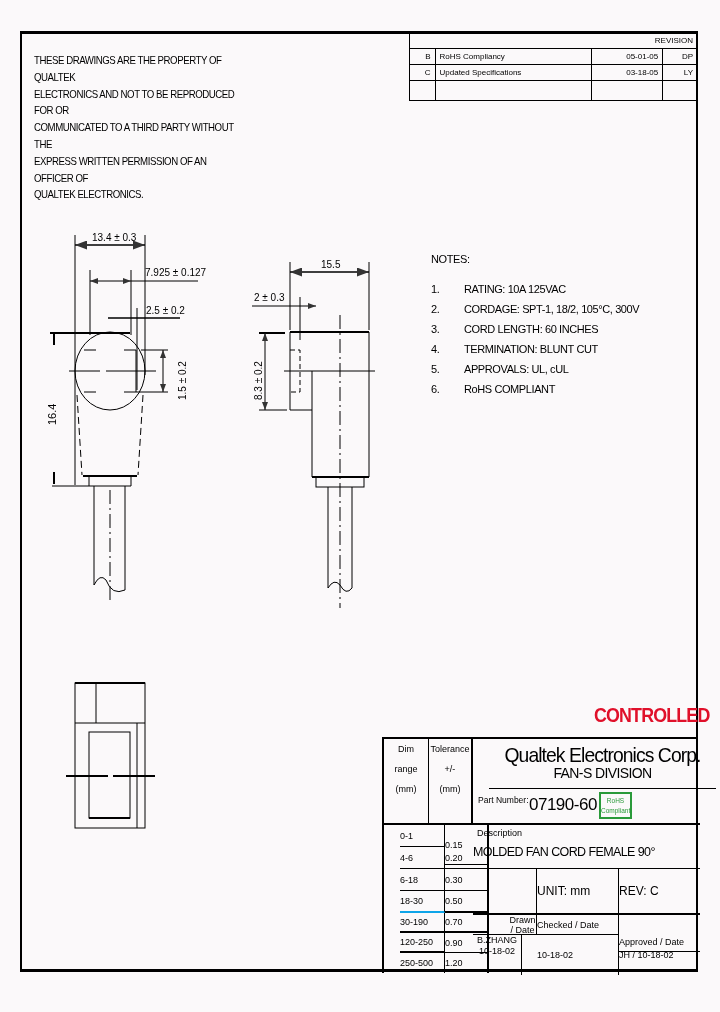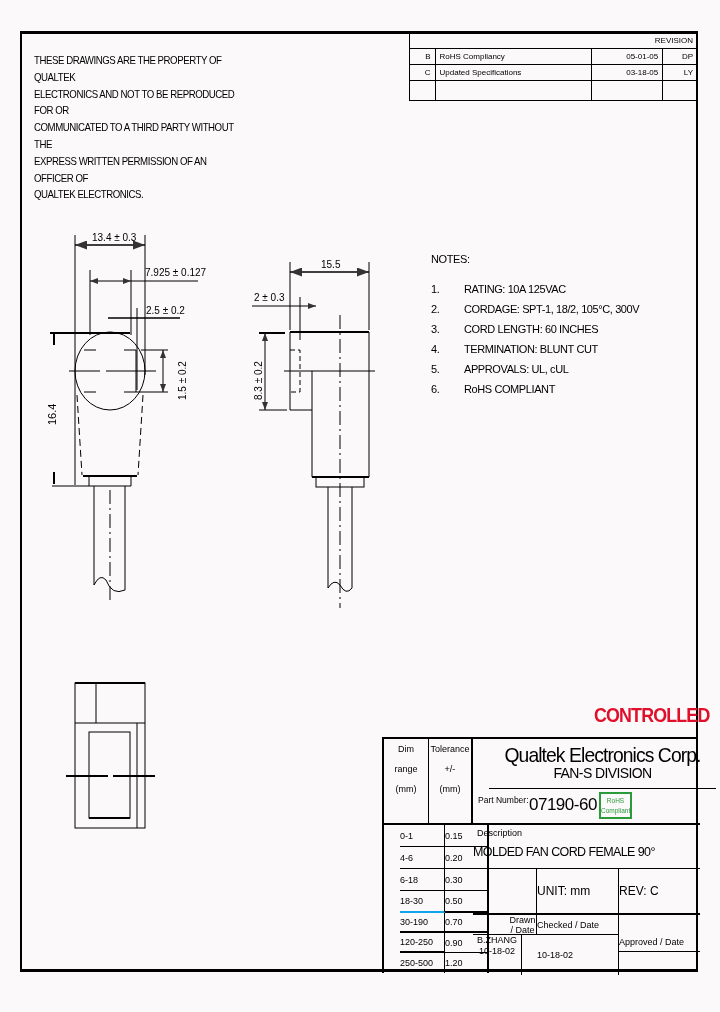--- a/index.html
+++ b/index.html
@@ -193,21 +193,21 @@
     <span>(mm)</span>
   </div>
   <div class="cell center" style="left:45px;top:0;width:44px;height:86px;border-right:2px solid #000;border-bottom:2px solid #000;flex-direction:column;line-height:20px;">
     <span>Tolerance</span>
     <span>+/-</span>
     <span>(mm)</span>
   </div>
 
   <div class="cell" style="left:16px;top:86px;width:89px;height:150px;">
     <div class="cell center" style="left:0;top:0;width:45px;height:22px;border-right:1px solid #000;border-bottom:1px solid #000;">0-1</div>
-    <div class="cell center" style="left:45px;top:0;width:44px;height:22px;border-right:2px solid #000;border-bottom:1px solid #000;">0.15</div>
+    <div class="cell center" style="left:45px;top:0;width:44px;height:40px;border-right:2px solid #000;border-bottom:1px solid #000;">0.15</div>
     <div class="cell center" style="left:0;top:22px;width:45px;height:22px;border-right:1px solid #000;border-bottom:1px solid #000;">4-6</div>
     <div class="cell center" style="left:45px;top:22px;width:44px;height:22px;border-right:2px solid #000;border-bottom:1px solid #000;">0.20</div>
     <div class="cell center" style="left:0;top:44px;width:45px;height:22px;border-right:1px solid #000;border-bottom:1px solid #000;">6-18</div>
     <div class="cell center" style="left:45px;top:44px;width:44px;height:22px;border-right:2px solid #000;border-bottom:1px solid #000;">0.30</div>
     <div class="cell center" style="left:0;top:66px;width:45px;height:22px;border-right:1px solid #000;border-bottom:2px solid #0ea5e9;">18-30</div>
     <div class="cell center" style="left:45px;top:66px;width:44px;height:22px;border-right:2px solid #000;border-bottom:2px solid #000;">0.50</div>
     <div class="cell center" style="left:0;top:88px;width:45px;height:20px;border-right:1px solid #000;border-bottom:2px solid #000;">30-190</div>
     <div class="cell center" style="left:45px;top:88px;width:44px;height:20px;border-right:2px solid #000;border-bottom:2px solid #000;">0.70</div>
     <div class="cell center" style="left:0;top:108px;width:45px;height:20px;border-right:1px solid #000;border-bottom:2px solid #000;">120-250</div>
     <div class="cell center" style="left:45px;top:108px;width:44px;height:20px;border-right:2px solid #000;border-bottom:1px solid #000;">0.90</div>
@@ -239,13 +239,14 @@
 
   <div class="cell center" style="left:89px;top:176px;width:64px;height:20px;border-right:1px solid #000;border-bottom:1px solid #000;padding-left:36px;">Drawn / Date</div>
   <div class="cell center" style="left:153px;top:176px;width:82px;height:20px;border-right:1px solid #000;border-bottom:1px solid #000;">Checked / Date</div>
   <div class="cell center" style="left:235px;top:193px;width:81px;height:20px;border-bottom:1px solid #000;">Approved / Date</div>
 
   <div class="cell center" style="left:89px;top:196px;width:49px;height:40px;border-right:1px solid #000;flex-direction:column;line-height:11px;">
     <span>B.ZHANG</span>
     <span>10-18-02</span>
   </div>
   <div class="cell center" style="left:153px;top:196px;width:82px;height:40px;border-right:1px solid #000;">10-18-02</div>
+  <div class="cell center" style="left:235px;top:196px;width:81px;height:40px;">JH / 10-18-02</div>
 </div>
 
 </body></html>

